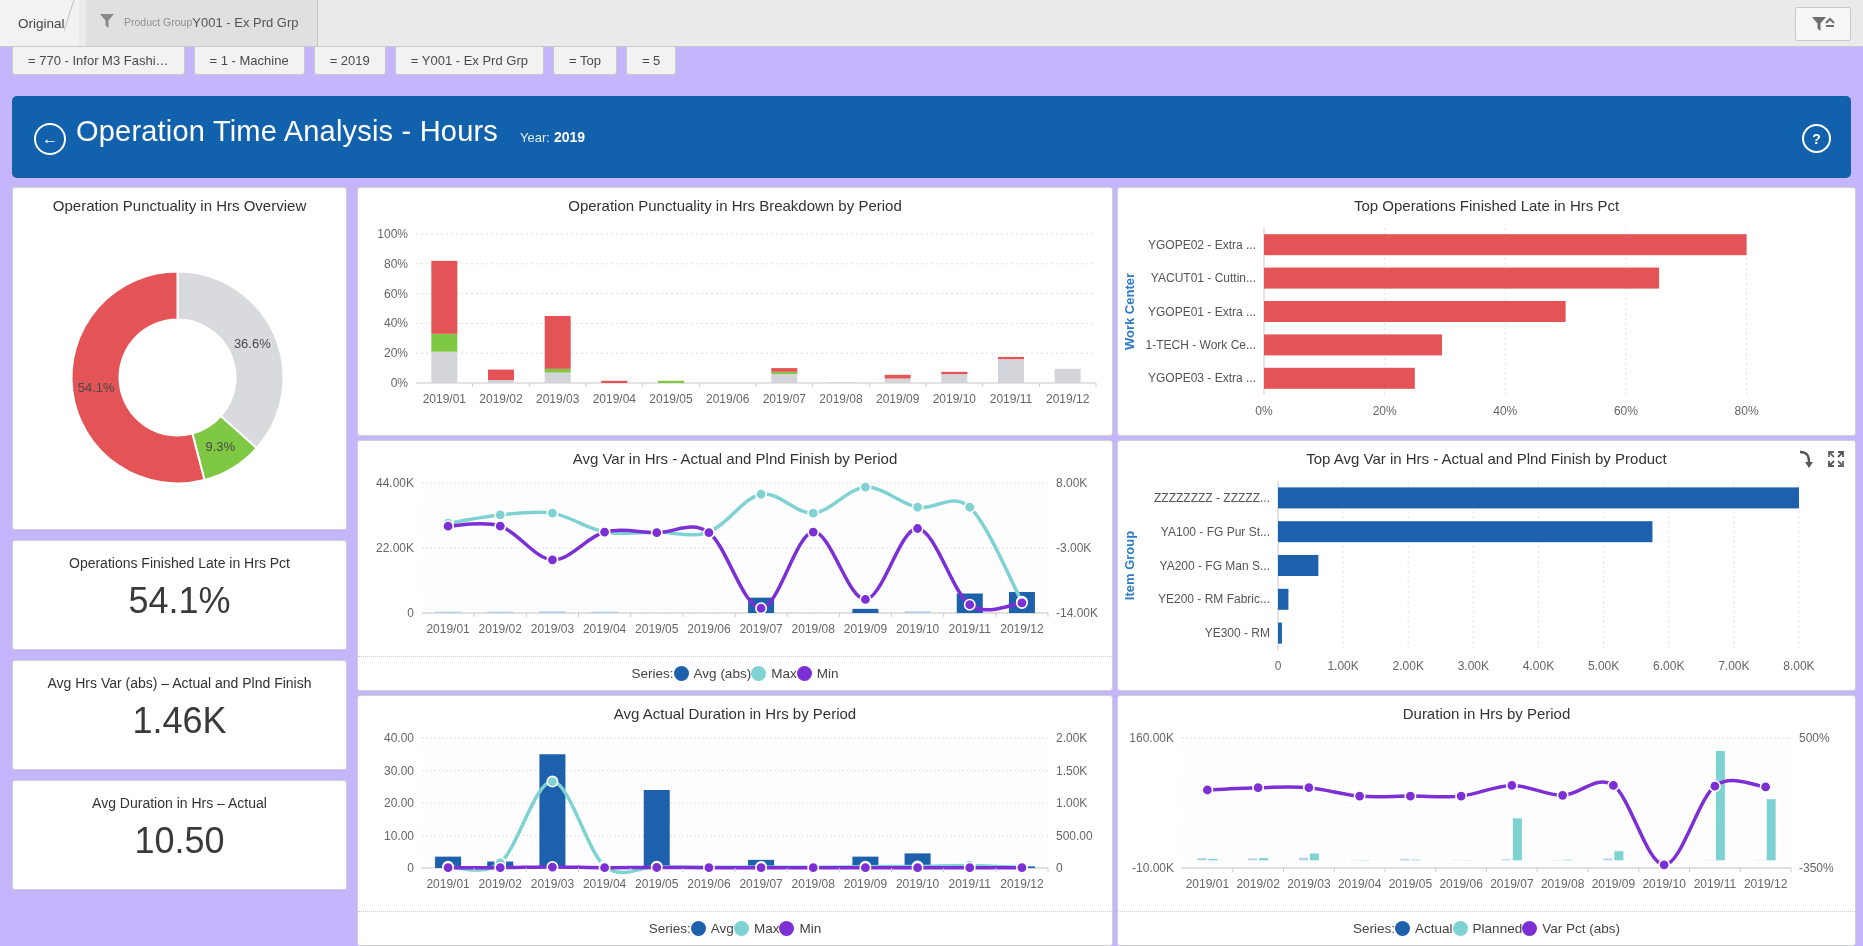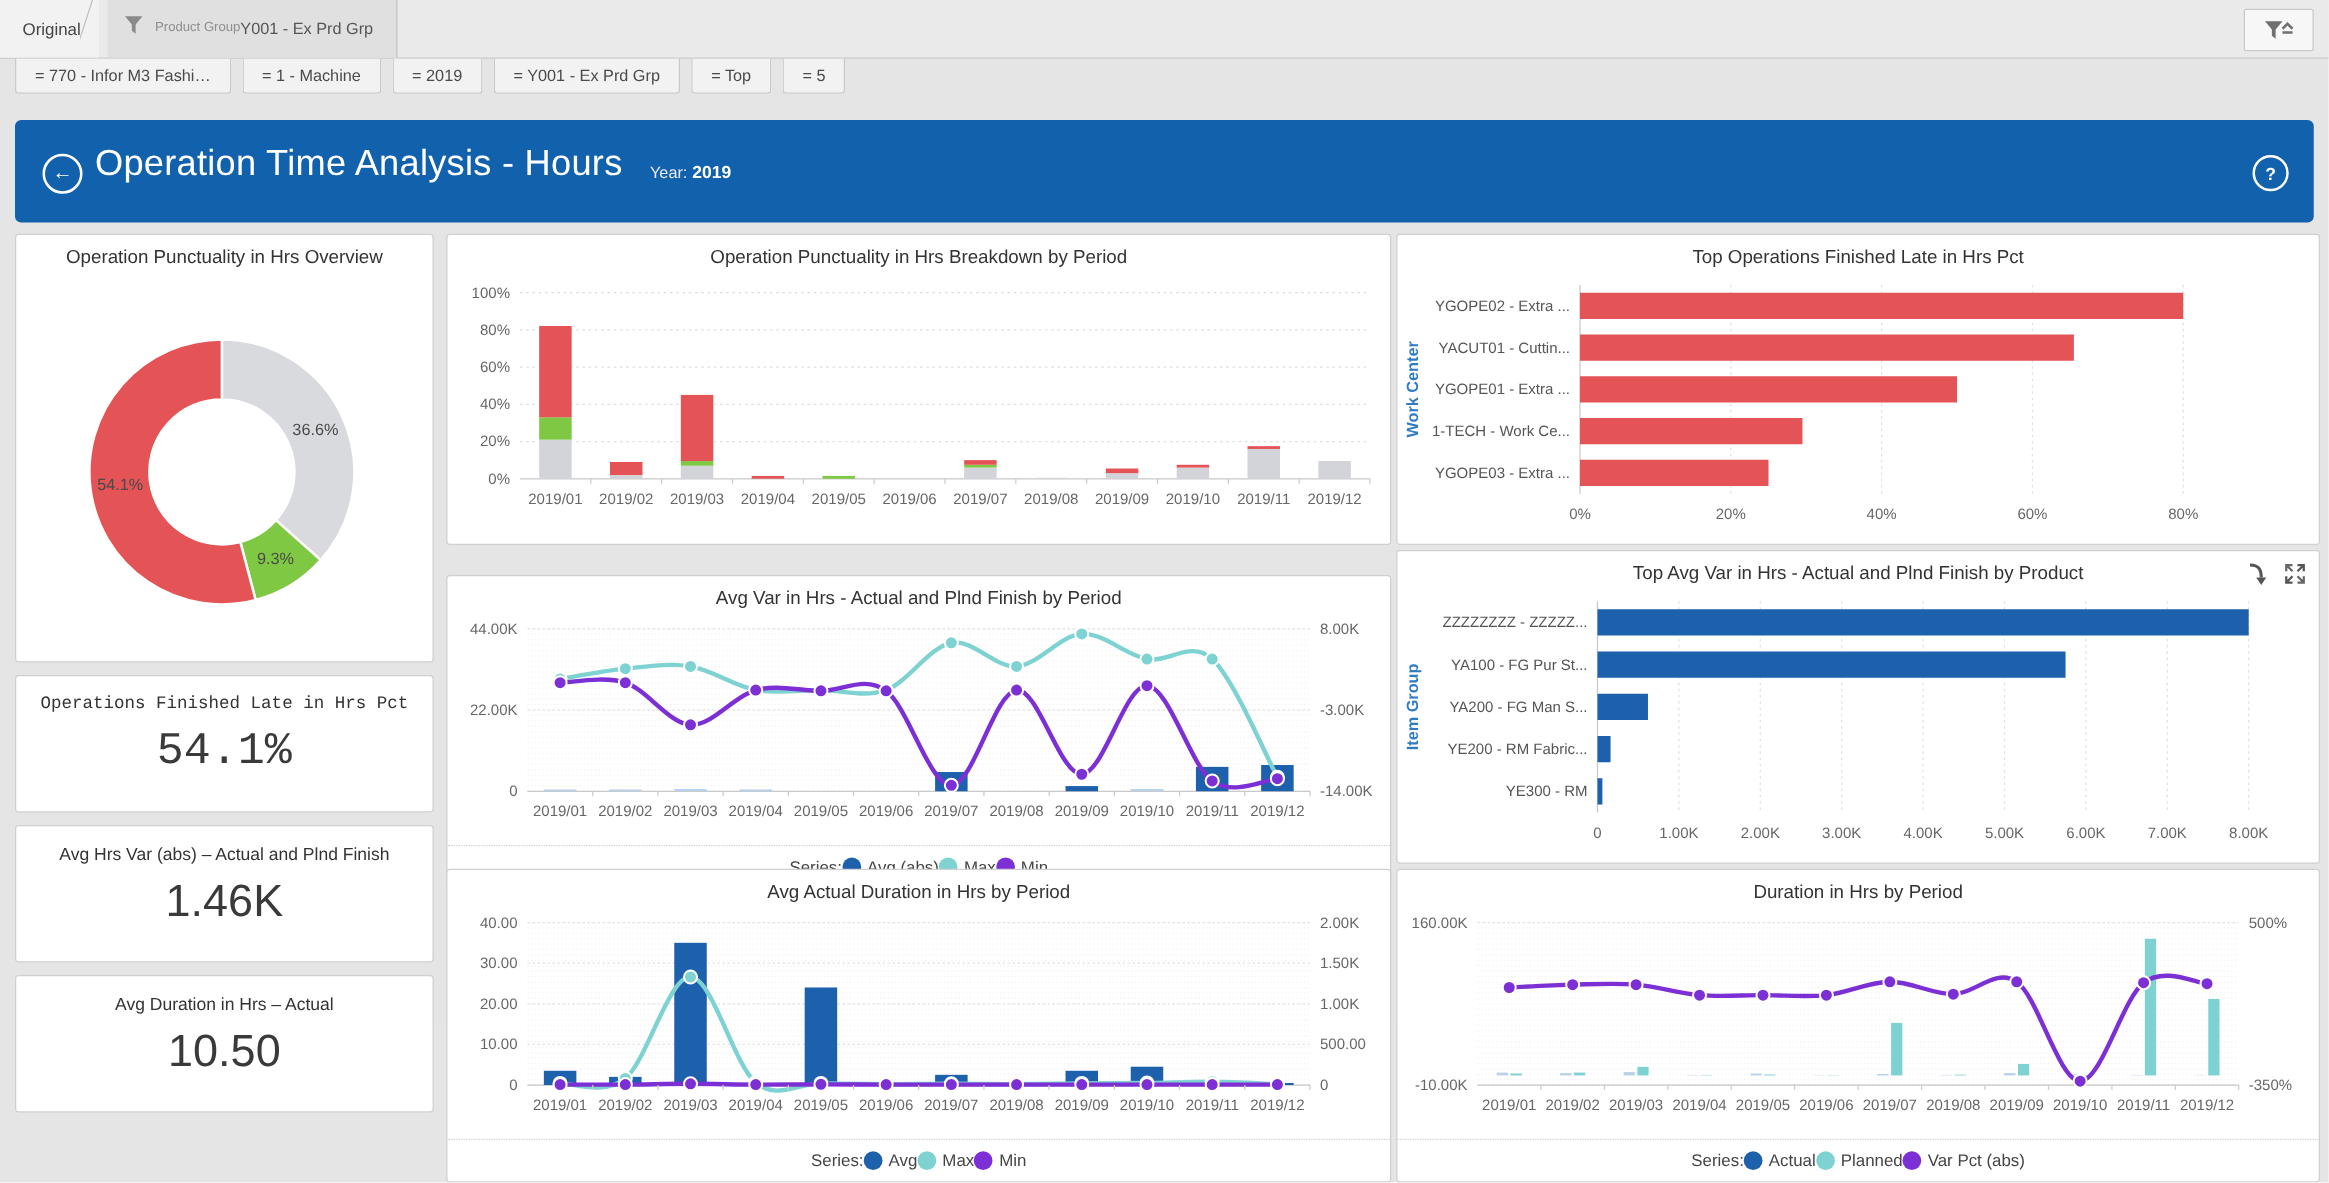--- a/index.html
+++ b/index.html
@@ -1,16 +1,16 @@
 <!DOCTYPE html>
 <html><head>
 <meta charset="utf-8">
 <style>
   html,body{margin:0;padding:0;background:#fff;font-family:"Liberation Sans",sans-serif;}
-  .canvas{position:relative;width:1863px;height:946px;background:#e5e5e5;overflow:hidden;}
+  .canvas{position:relative;width:1863px;height:946px;background:#c4b5fd;overflow:hidden;}
 
   
   .topbar{position:absolute;left:0;top:0;width:1863px;height:46px;background:#eaeaea;border-bottom:1px solid #c9c9c9;}
   .tab-original{position:absolute;left:0;top:0;height:46px;padding:0 14px 0 18px;display:flex;align-items:center;font-size:13.5px;color:#444;background:#f2f2f2;cursor:pointer;}
   .tab-sep{position:absolute;left:64px;top:0;height:46px;width:22px;overflow:hidden;}
   .tab-sep:before{content:"";position:absolute;left:2px;top:-6px;width:30px;height:58px;border-left:1px solid #bdbdbd;transform:skewX(-18deg);}
   .tab-active{position:absolute;left:86px;top:0;height:46px;min-width:170px;background:#e0e0e1;border-right:1px solid #c4c4c4;display:flex;align-items:center;padding:0 18px 0 12px;cursor:pointer;}
   .tab-lines{display:flex;flex-direction:row;line-height:1.15;margin-left:8px;}
   .tab-cat{font-size:10.5px;color:#8f8f8f;}
   .tab-val{font-size:13px;color:#555;}
@@ -102,21 +102,21 @@
     <div class="plot" style="top:30px;bottom:4px;"><svg width="333" height="307">
           <path d="M164.5,53.5 A106,106 0 0 1 243.5697614149633,230.0972579480307 L207.76458643460256,198.1286883111866 A58,58 0 0 0 164.5,101.5 Z" fill="#d9dade" stroke="#fff" stroke-width="2"></path>
           <text x="239.34071016708725" y="129.9907758716194" font-size="13" fill="#4a4a4a" text-anchor="middle">36.6%</text>
           <path d="M243.5697614149633,230.0972579480307 A106,106 0 0 1 191.5056969224385,262.0021577028181 L179.27670208963616,215.58608629022123 A58,58 0 0 0 207.76458643460256,198.1286883111866 Z" fill="#7fc843" stroke="#fff" stroke-width="2"></path>
           <text x="207.3448823067078" y="233.41649347703557" font-size="13" fill="#4a4a4a" text-anchor="middle">9.3%</text>
           <path d="M191.5056969224385,262.0021577028181 A106,106 0 1 1 164.50000000000009,53.5 L164.50000000000003,101.5 A58,58 0 1 0 179.27670208963616,215.58608629022123 Z" fill="#e45355" stroke="#fff" stroke-width="2"></path>
           <text x="83.17928307093385" y="174.03285327642482" font-size="13" fill="#4a4a4a" text-anchor="middle">54.1%</text>
         </svg></div>
   </div>
 
-  <div class="card" style="left:12px;top:540px;width:333px;height:108px;font-family:Liberation Mono, monospace;">
+  <div class="card" style="left:12px;top:540px;width:333px;height:108px;">
     <div class="kpi-label">Operations Finished Late in Hrs Pct</div>
     <div class="kpi-value">54.1%</div>
   </div>
 
   <div class="card" style="left:12px;top:660px;width:333px;height:108px;">
     <div class="kpi-label">Avg Hrs Var (abs) – Actual and Plnd Finish</div>
     <div class="kpi-value">1.46K</div>
   </div>
 
   <div class="card" style="left:12px;top:780px;width:333px;height:108px;">
@@ -181,21 +181,21 @@
           <rect x="640" y="143.16" width="26" height="23.84" fill="#d3d4d9"></rect>
           <rect x="640" y="140.925" width="26" height="2.235" fill="#e45355"></rect>
           <line x1="681.3333333333333" y1="167" x2="681.3333333333333" y2="171" stroke="#ccc"></line>
           <text x="653" y="187" font-size="12" fill="#666" text-anchor="middle">2019/11</text>
           <rect x="696.6666666666666" y="152.845" width="26" height="14.155" fill="#d3d4d9"></rect>
           <line x1="738" y1="167" x2="738" y2="171" stroke="#ccc"></line>
           <text x="709.6666666666666" y="187" font-size="12" fill="#666" text-anchor="middle">2019/12</text>
         </svg></div>
   </div>
 
-  <div class="card" style="left:357px;top:440px;width:754px;height:249px;margin-top:20px;">
+  <div class="card" style="left:357px;top:440px;width:754px;height:249px;">
     <div class="card-title">Avg Var in Hrs - Actual and Plnd Finish by Period</div>
     <div class="plot" style="top:28px;bottom:33px;"><svg width="754" height="188">
           <line x1="64" y1="14" x2="690" y2="14" stroke="#f1f1f3" stroke-width="1" stroke-dasharray="1,2"></line>
           <line x1="64" y1="18.333333333333332" x2="690" y2="18.333333333333332" stroke="#f1f1f3" stroke-width="1" stroke-dasharray="1,2"></line>
           <line x1="64" y1="22.666666666666664" x2="690" y2="22.666666666666664" stroke="#f1f1f3" stroke-width="1" stroke-dasharray="1,2"></line>
           <line x1="64" y1="27" x2="690" y2="27" stroke="#f1f1f3" stroke-width="1" stroke-dasharray="1,2"></line>
           <line x1="64" y1="31.333333333333332" x2="690" y2="31.333333333333332" stroke="#f1f1f3" stroke-width="1" stroke-dasharray="1,2"></line>
           <line x1="64" y1="35.66666666666667" x2="690" y2="35.66666666666667" stroke="#f1f1f3" stroke-width="1" stroke-dasharray="1,2"></line>
           <line x1="64" y1="40" x2="690" y2="40" stroke="#f1f1f3" stroke-width="1" stroke-dasharray="1,2"></line>
           <line x1="64" y1="44.33333333333333" x2="690" y2="44.33333333333333" stroke="#f1f1f3" stroke-width="1" stroke-dasharray="1,2"></line>

